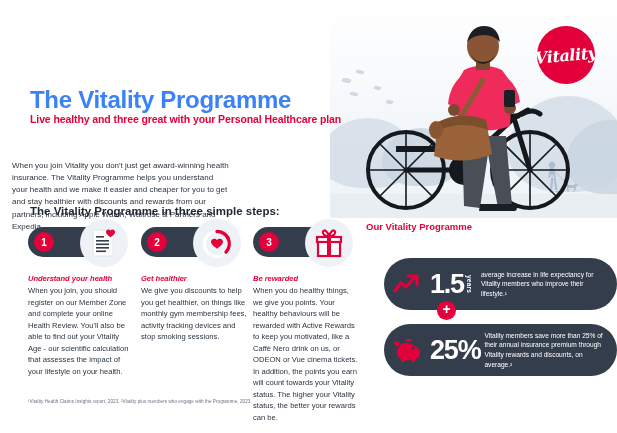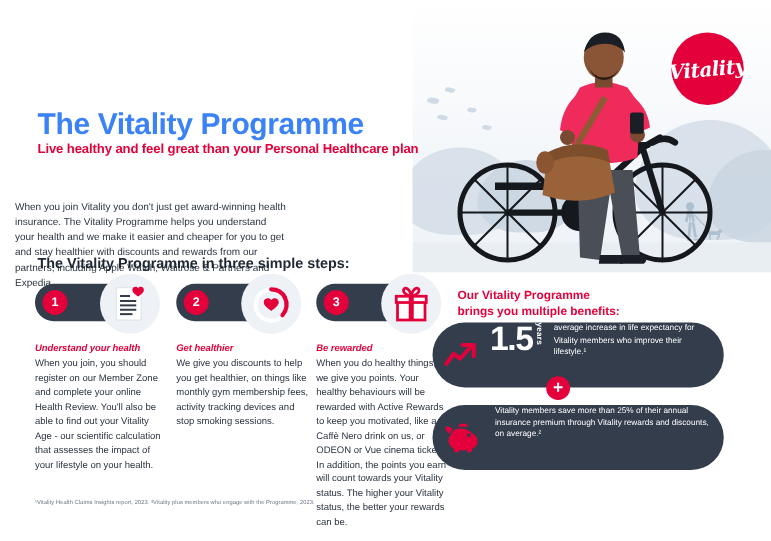--- a/index.html
+++ b/index.html
@@ -127,30 +127,31 @@
   .col h4 {
     font-size: 7.6px; font-weight: bold; color: #e4003a;
     margin-bottom: 2px; letter-spacing: -0.05px; font-style: italic;
   }
   .col p {
     font-size: 7.6px; color: #2b3440; line-height: 1.52;
   }
 
   
   .benefits-head {
-    position: absolute; left: 366px; top: 231px;
+    position: absolute; left: 366px; top: 221px;
     font-size: 9.5px; font-weight: bold; color: #e4003a;
     line-height: 1.35;
+    text-align: center;
   }
   .bcard {
-    position: absolute; left: 346px;
+    position: absolute; left: 384px;
     width: 233px; height: 52px;
     background: #333d4c;
     border-radius: 26px;
-    display: flex; 
+    display: flex; align-items: center;
   }
   .bcard.one { top: 258px; }
   .bcard.two { top: 324px; }
   .bicon {
     width: 46px; flex: 0 0 46px;
     display: flex; align-items: center; justify-content: center;
   }
   .bstat {
     color: #ffffff; font-size: 27px; font-weight: bold;
     letter-spacing: -1.2px; line-height: 1;
@@ -262,21 +263,21 @@
         <ellipse cx="82" cy="112" rx="7" ry="9" fill="#8a5530"></ellipse>
       </g>
     </svg>
   </div>
 
   <div class="logo">
     <span class="logo-text">Vitality</span>
   </div>
 
   <h1 class="title">The Vitality Programme</h1>
-  <h2 class="subtitle">Live healthy and feel great than your Personal Healthcare plan</h2>
+  <h2 class="subtitle">Live healthy and three great with your Personal Healthcare plan</h2>
   <p class="intro">When you join Vitality you don't just get award-winning health insurance. The Vitality Programme helps you understand your health and we make it easier and cheaper for you to get and stay healthier with discounts and rewards from our partners, including Apple Watch, Waitrose &amp; Partners and Expedia.</p>
   <h3 class="steps-heading">The Vitality Programme in three simple steps:</h3>
 
   <div class="step-badge s1">
     <div class="pill"></div>
     <div class="num">1</div>
     <div class="icon-circle">
       <svg width="30" height="32" viewBox="0 0 30 32">
         <rect x="4" y="3" width="20" height="26" rx="1.5" fill="#ffffff" stroke="#dfe5ec" stroke-width="1"></rect>
         <rect x="7" y="9" width="8" height="1.6" fill="#333d4c"></rect>
@@ -324,21 +325,20 @@
     <h4>Get healthier</h4>
     <p>We give you discounts to help you get healthier, on things like monthly gym membership fees, activity tracking devices and stop smoking sessions.</p>
   </div>
   <div class="col c3">
     <h4>Be rewarded</h4>
     <p>When you do healthy things, we give you points. Your healthy behaviours will be rewarded with Active Rewards to keep you motivated, like a Caffè Nero drink on us, or ODEON or Vue cinema tickets. In addition, the points you earn will count towards your Vitality status. The higher your Vitality status, the better your rewards can be.</p>
   </div>
 
   <div class="benefits-head">
     <div>Our Vitality Programme</div>
-    <div>brings you multiple benefits:</div>
   </div>
 
   <div class="bcard one">
     <div class="bicon">
       <svg width="28" height="22" viewBox="0 0 28 22">
         <path d="M2 18 L8 10 L13 14 L22 4" fill="none" stroke="#e4003a" stroke-width="3.2" stroke-linecap="round" stroke-linejoin="round"></path>
         <path d="M15 3 L24 3 L24 12" fill="none" stroke="#e4003a" stroke-width="3.2" stroke-linecap="round" stroke-linejoin="round"></path>
       </svg>
     </div>
     <div class="bstat">1.5</div>
@@ -350,18 +350,19 @@
 
   <div class="bcard two">
     <div class="bicon">
       <svg width="30" height="24" viewBox="0 0 30 24">
         <path d="M9 6 q8 -3 14 2 q5 3 5 7 q0 4 -4 6 l-1 3 h-3 l-0.6 -2 q-3 0.7 -6 0 l-0.6 2 h-3 l-1 -3.2 q-4 -2.6 -4 -6.4 q0 -3 2 -5 z" fill="#e4003a"></path>
         <path d="M8 5 q-4 -3 -6 -1 q1 4 4 5 z" fill="#e4003a"></path>
         <circle cx="21" cy="10" r="1.5" fill="#333d4c"></circle>
         <rect x="13" y="1" width="7" height="2.4" rx="1.2" fill="#e4003a"></rect>
       </svg>
     </div>
+    <div class="bstat">25%</div>
     <div class="bdesc">Vitality members save more than 25% of their annual insurance premium through Vitality rewards and discounts, on average.²</div>
   </div>
 
   <div class="footnote">¹Vitality Health Claims Insights report, 2023. ²Vitality plus members who engage with the Programme, 2023.</div>
 
 </div>
 
 </body></html>

